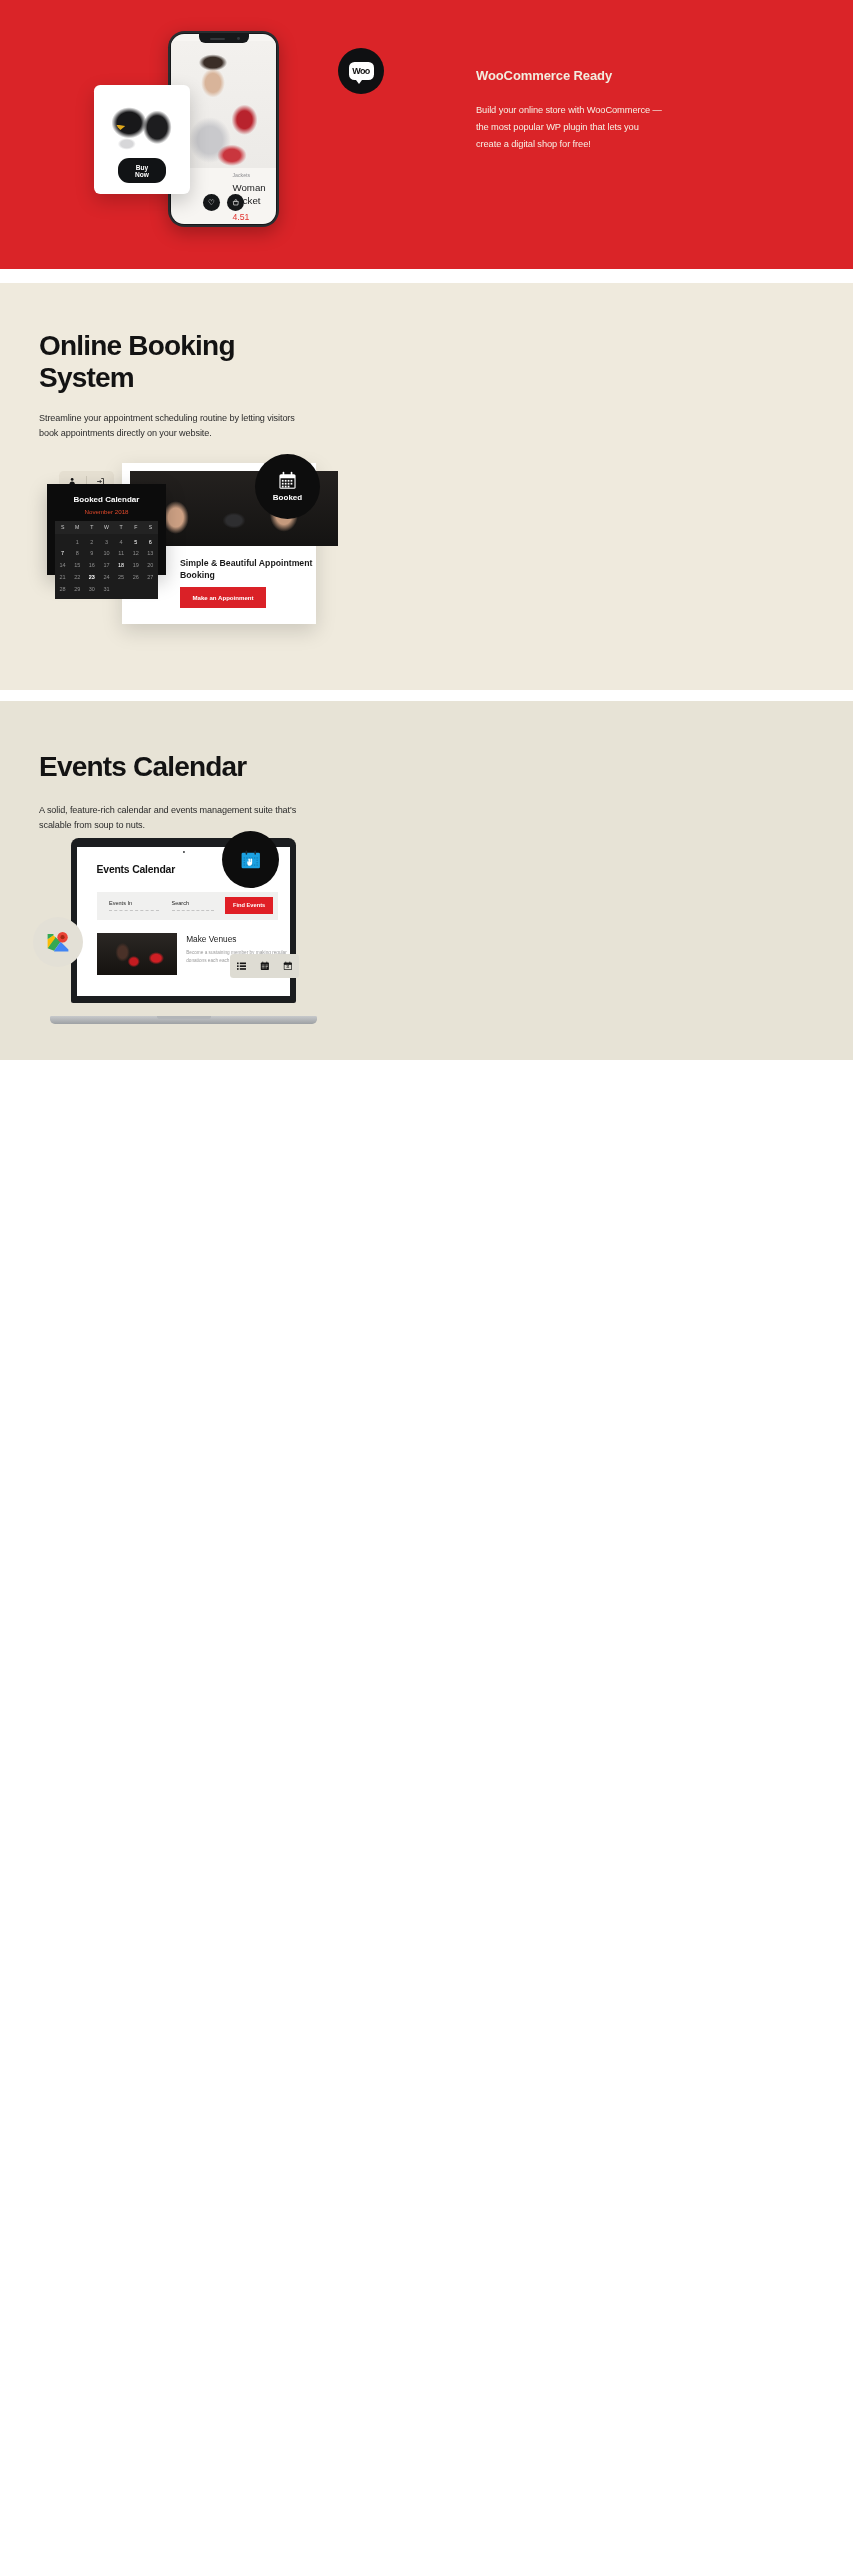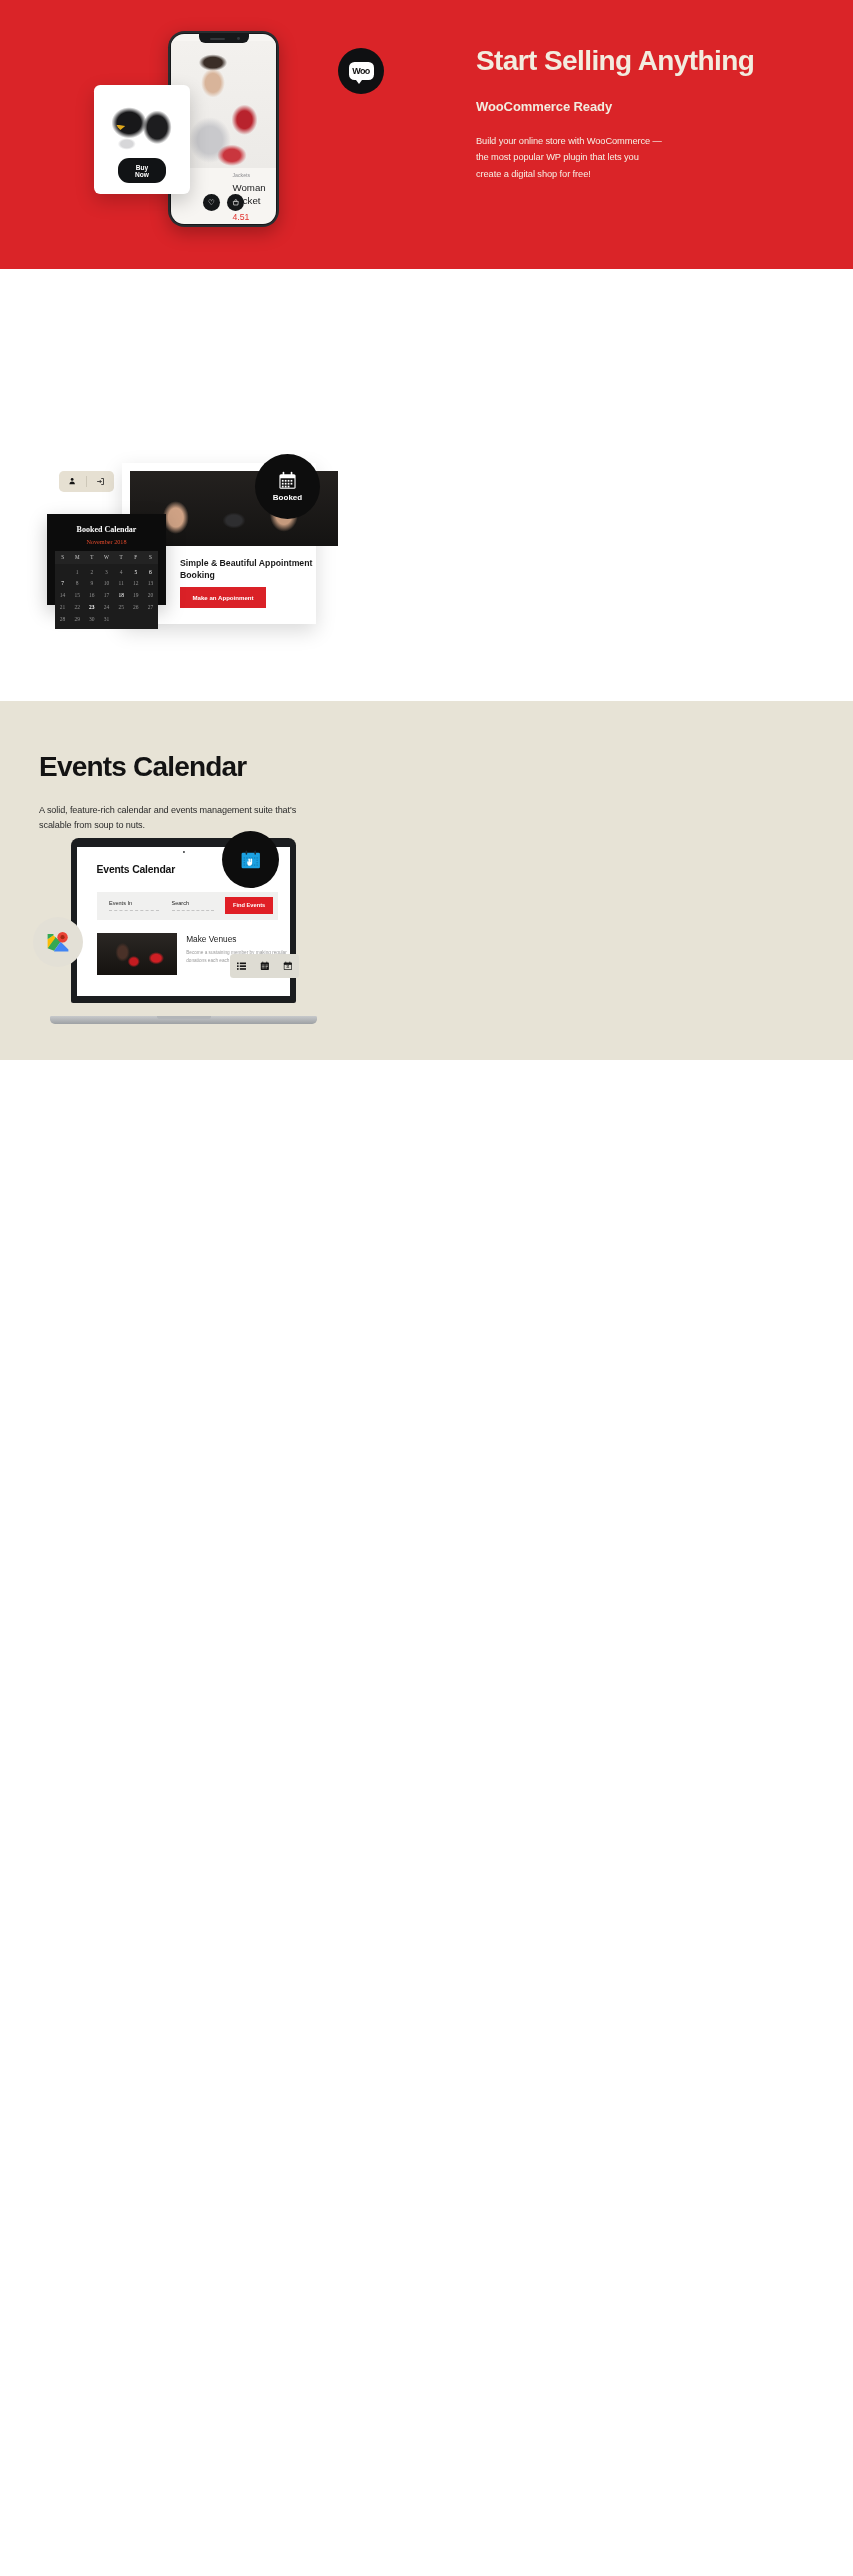--- a/index.html
+++ b/index.html
@@ -127,22 +127,22 @@
 
   
   .toolbar-pill {
     position:absolute; left:59px; top:471px; width:55px;height:21px;
     background:#e6e0d2; border-radius:4.8px; display:flex; align-items:center;
   }
   .toolbar-pill .tb { flex:1; display:flex; align-items:center; justify-content:center; font-size:9px; color:#151515;}
   .toolbar-pill .sep { width:0.7px;height:11px;background:#cdc7b8; }
 
   .cal-card {
-    position:absolute; left:47px; top:514px; width:119px; height:91px;
-    background:#0c0c0c; z-index:4; box-shadow:0 7px 18px rgba(0,0,0,.22);font-family:Liberation Serif, serif;
+    position:absolute; left:47px; top:484px; width:119px; height:91px;
+    background:#0c0c0c; z-index:4; box-shadow:0 7px 18px rgba(0,0,0,.22);
   }
   .cal-title { text-align:center; margin-top:11px; font-size:8px; font-weight:bold; color:#fff; }
   .cal-month { text-align:center; margin-top:3.5px; font-size:6.2px; color:#e0492b; }
   .cal-grid { margin:6.2px 8.3px 0 8.3px; background:#1c1c1c; }
   .cal-head { display:grid; grid-template-columns:repeat(7,1fr); background:#232323; }
   .cal-head span { text-align:center; font-size:5.2px; color:#c9c9c9; padding:3.5px 0; }
   .cal-body { display:grid; grid-template-columns:repeat(7,1fr); padding:2.1px 0 4.2px 0; }
   .cal-body span {
     height:11.8px; display:flex; align-items:center; justify-content:center;
     font-size:5.5px; color:#8f8f8f; position:relative;
@@ -266,29 +266,32 @@
       <div class="prod-card">
         <div class="glove-img"></div>
         <button class="buy-now">Buy Now</button>
       </div>
 
       <div class="woo-badge">
         <div class="woo-bubble">Woo</div>
       </div>
 
       <div class="hero-copy">
-        <h1 class="hero-title">Start Selling Anything</h1>
         <div class="hero-sub">WooCommerce Ready</div>
         <p class="hero-body">Build your online store with WooCommerce —  the most popular WP plugin that lets you create a digital shop for free!</p>
       </div>
     </div>
   </section>
 
   <div class="gap" style="top:269px;"></div>
 
+  <section class="sec-booking">
+    <h2 class="sec-title" style="position:absolute;left:39px;top:47px;width:291px;">Online Booking System</h2>
+    <p class="sec-desc" style="position:absolute;left:39px;top:128px;width:256px;">Streamline your appointment scheduling routine by letting visitors book appointments directly on your website.</p>
+  </section>
 
   <div class="toolbar-pill">
     <div class="tb">
       <svg width="8.3" height="8.3" viewBox="0 0 24 24" fill="#141414">
           <circle cx="12" cy="7" r="4"></circle>
           <path d="M4 21c0-4.4 3.6-8 8-8s8 3.6 8 8z"></path>
         </svg>
     </div>
     <div class="sep"></div>
     <div class="tb">

